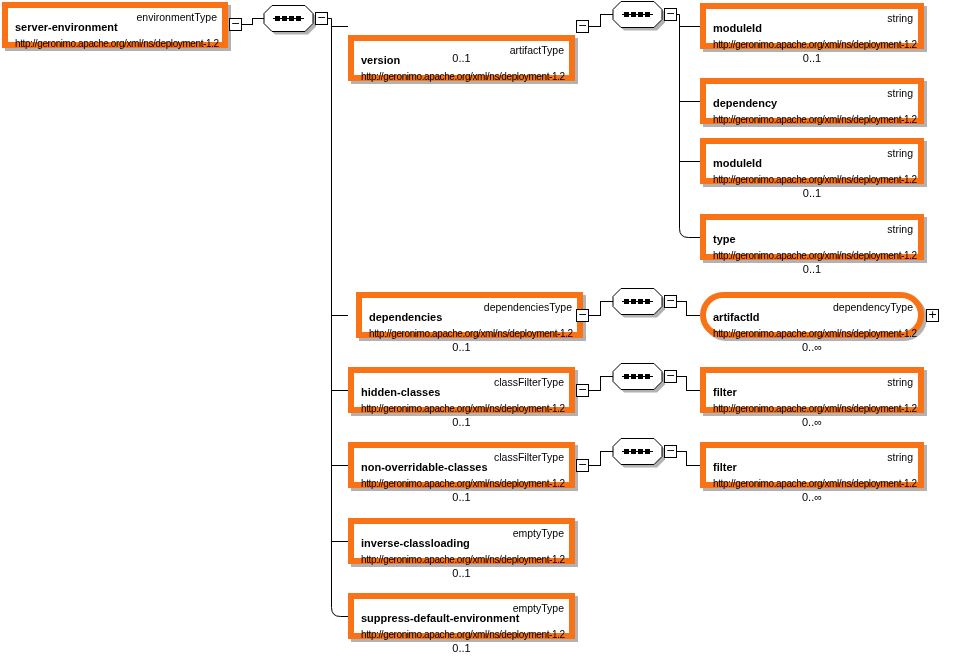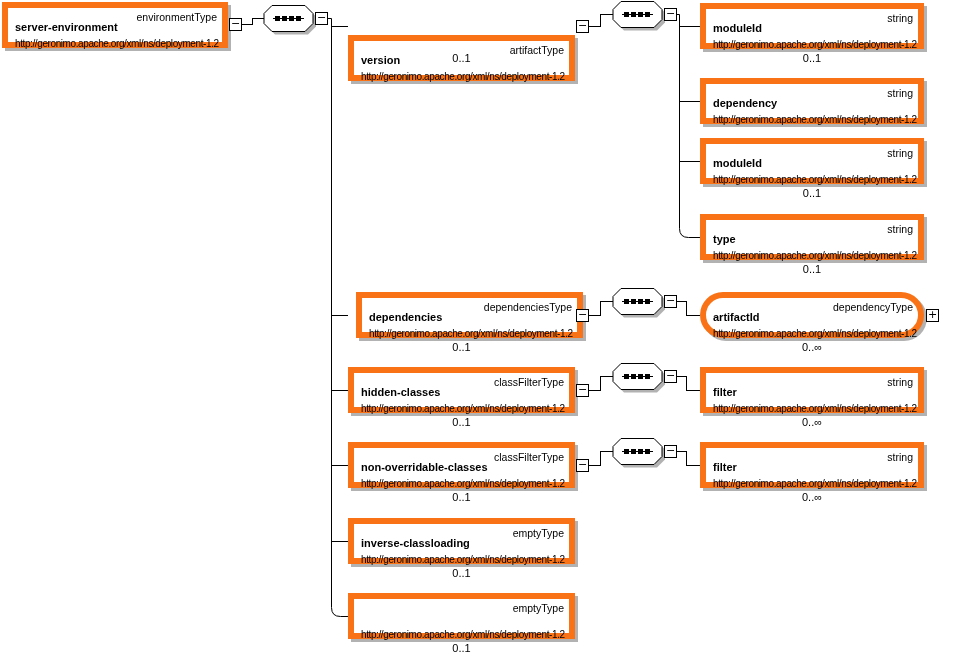--- a/index.html
+++ b/index.html
@@ -137,20 +137,21 @@
 
   <div class="node" style="left:348px;top:518px;width:227px;">
     <span class="typ">emptyType</span>
     <span class="nm">inverse-classloading</span>
     <span class="ns">http://geronimo.apache.org/xml/ns/deployment-1.2</span>
   </div>
   <div class="card" style="left:348px;top:567px;width:227px;">0..1</div>
 
   <div class="node" style="left:348px;top:593px;width:227px;">
     <span class="typ">emptyType</span>
+    <span class="nm">suppress-default-environment</span>
     <span class="ns">http://geronimo.apache.org/xml/ns/deployment-1.2</span>
   </div>
   <div class="card" style="left:348px;top:642px;width:227px;">0..1</div>
 
   <div class="node" style="left:700px;top:3px;width:224px;">
     <span class="typ">string</span>
     <span class="nm">moduleId</span>
     <span class="ns">http://geronimo.apache.org/xml/ns/deployment-1.2</span>
   </div>
   <div class="card" style="left:700px;top:52px;width:224px;">0..1</div>

